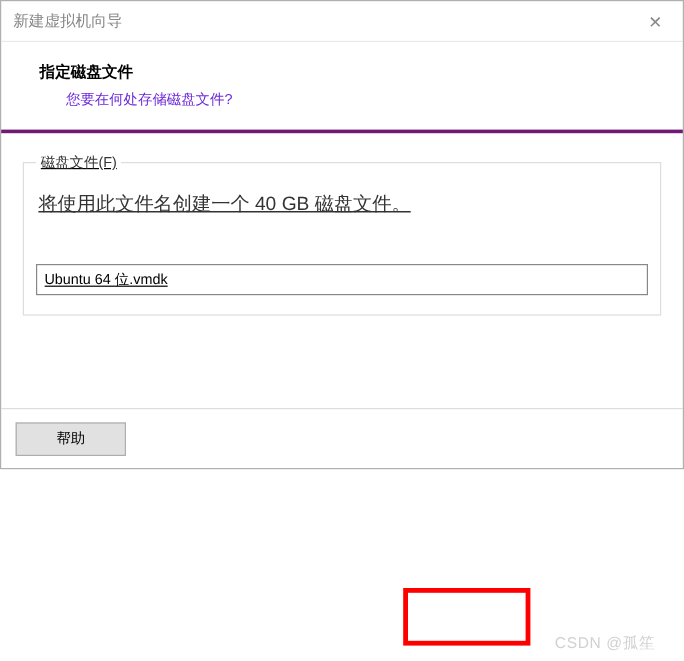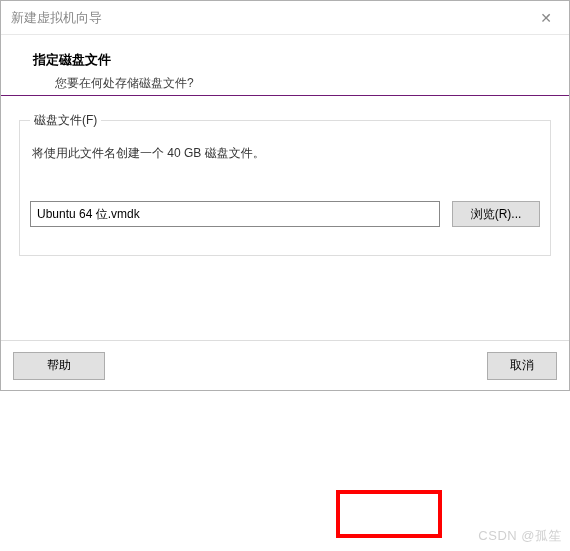--- a/index.html
+++ b/index.html
@@ -36,51 +36,52 @@
       top: 0;
       width: 46px;
       height: 33px;
       display: flex;
       align-items: center;
       justify-content: center;
       color: #888;
       font-size: 14px;
     }
     .header-sect {
-      padding: 16px 26px 3px 32px;
-      border-bottom: 1px solid #701a75;
+      padding: 16px 26px 16px 32px;
+      border-bottom: 3px solid #701a75;
     }
     .header-sect .h1 {
       font-size: 13px;
       font-weight: bold;
       color: #000;
     }
     .header-sect .h2 {
       font-size: 12px;
-      color: #404040;
+      color: #6d28d9;
       margin-top: 6px;
       margin-left: 22px;
     }
     .content {
       flex: 1;
       padding: 16px 18px;
       position: relative;
     }
     fieldset.group {
       border: 1px solid #ddd;
-      padding: 12px 10px 28px 10px;
+      padding: 12px 10px 16px 10px;
       margin: 0;
+      text-decoration: underline;
     }
     fieldset.group legend {
       padding: 0 4px;
       font-size: 12px;
       color: #333;
     }
     .group-desc {
-      font-size: 12px;
+      font-size: 16px;
       color: #333;
       margin: 4px 0 12px 2px;
     }
     .file-row {
       display: flex;
       align-items: center;
       gap: 12px;
       margin-top: 39px;
     }
     .file-input {
@@ -129,21 +130,21 @@
       pointer-events: none;
     }
     .hl-next {
       left: 336px;
       top: 490px;
       width: 106px;
       height: 48px;
     }
     .watermark {
       position: absolute;
-      right: 8px;
+      right: 24px;
       bottom: 6px;
       color: rgba(120,120,120,0.35);
       font-size: 13px;
       letter-spacing: 0.5px;
       pointer-events: none;
     }
   </style>
 </head>
 <body>
 
@@ -160,27 +161,25 @@
     <div class="h1">指定磁盘文件</div>
     <div class="h2">您要在何处存储磁盘文件?</div>
   </div>
 
   <div class="content">
     <fieldset class="group">
       <legend>磁盘文件(F)</legend>
       <div class="group-desc">将使用此文件名创建一个 40 GB 磁盘文件。</div>
       <div class="file-row">
         <input type="text" class="file-input" value="Ubuntu 64 位.vmdk" style="">
-        <button class="browse-btn">浏览(R)...</button>
       </div>
     </fieldset>
   </div>
 
   <div class="footer">
     <button class="btn help">帮助</button>
     <div class="spacer"></div>
-    <button class="btn cancel">取消</button>
   </div>
 
 </div>
 
 <div class="highlight-box hl-next"></div>
 <div class="watermark">CSDN @孤笙</div>
 
 </body></html>

